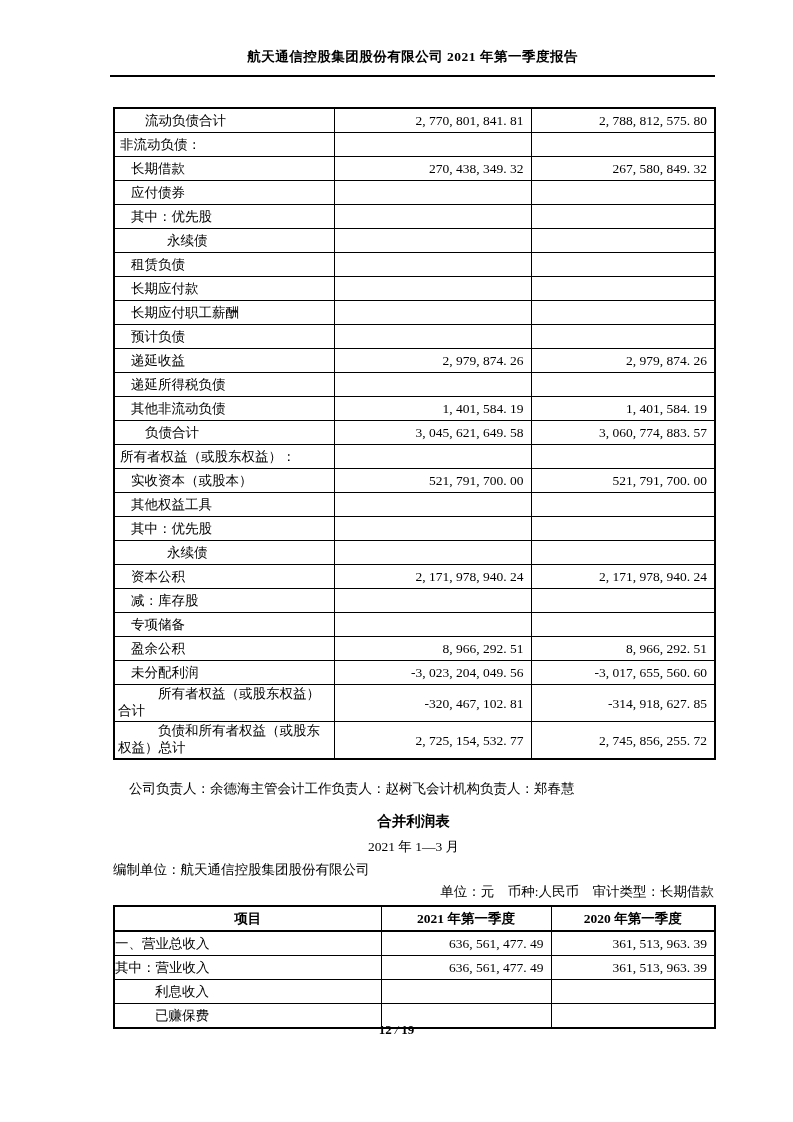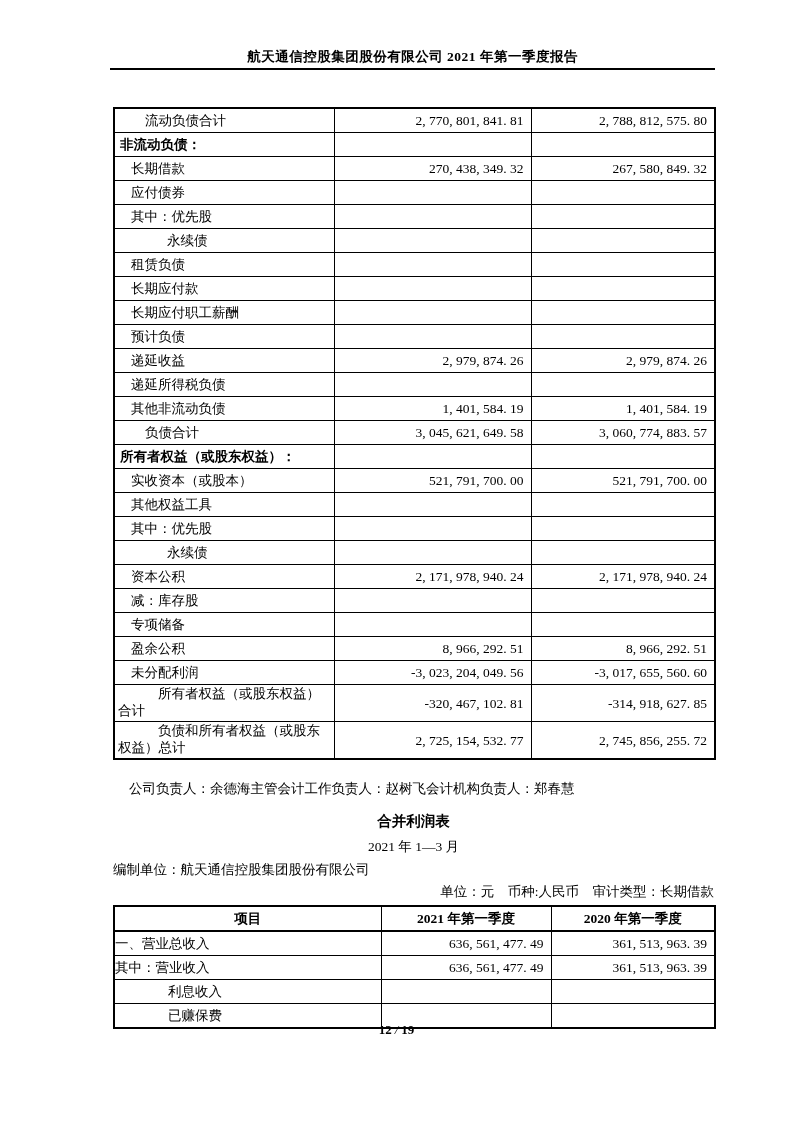--- a/index.html
+++ b/index.html
@@ -1,41 +1,41 @@
 <!DOCTYPE html>
 <html><head>
 <meta charset="utf-8">
 <style>
   html,body{margin:0;padding:0;background:#fff;}
   body{width:793px;height:1122px;font-family:"Liberation Serif","DejaVu Serif",serif;color:#000;}
   .page{position:relative;width:793px;height:1122px;background:#fff;overflow:hidden;}
 
   .doc-header{position:absolute;top:48px;left:110px;width:605px;text-align:center;
-    font-weight:bold;font-size:13.5px;letter-spacing:.5px;padding-bottom:2px;border-bottom:2px solid #000;}
+    font-weight:bold;font-size:13.5px;letter-spacing:.5px;padding-bottom:9px;border-bottom:2px solid #000;}
 
   table{border-collapse:collapse;table-layout:fixed;font-size:13.5px;}
   .t1{position:absolute;top:107px;left:113px;width:601px;border:2px solid #000;}
   .t1 col.c1{width:220px;} .t1 col.c2{width:197px;} .t1 col.c3{width:184px;}
   .t2{position:absolute;top:905px;left:113px;width:601px;border:2px solid #000;}
   .t2 col.c1{width:267px;} .t2 col.c2{width:170px;} .t2 col.c3{width:164px;}
 
   td{border:1px solid #000;height:21px;line-height:17px;padding:1px 5px;vertical-align:middle;
      overflow:hidden;word-break:break-all;}
   td.num{text-align:right;padding-right:7px;font-variant-numeric:tabular-nums;}
-  td.bold{font-weight:bold;}
+  td.bold{font-weight:normal;}
 
   .t1 td.ind0{padding-left:5px;}
   .t1 td.ind1{padding-left:16px;}
   .t1 td.ind2{padding-left:30px;}
   .t1 td.ind3{padding-left:52px;}
   .t1 td.hang{padding-left:3px;text-indent:40px;font-family:Liberation Mono, monospace;}
 
   .t2 thead td{text-align:center;font-weight:bold;border-bottom:2px solid #000;padding-left:5px;}
   .t2 td.ind0{padding-left:0;}
-  .t2 td.ind2{padding-left:53px;}
+  .t2 td.ind2{padding-left:40px;}
 
   .line{position:absolute;left:113px;width:601px;font-size:13.5px;line-height:18px;}
   .sig{top:780px;padding-left:16px;}
   .title2{top:812px;text-align:center;font-weight:bold;font-size:14.5px;}
   .period{top:838px;text-align:center;}
   .prep{top:861px;}
   .unit{top:883px;text-align:right;}
 
   .footer{position:absolute;top:1022px;left:0;width:793px;text-align:center;
     font-size:13px;font-weight:bold;}

